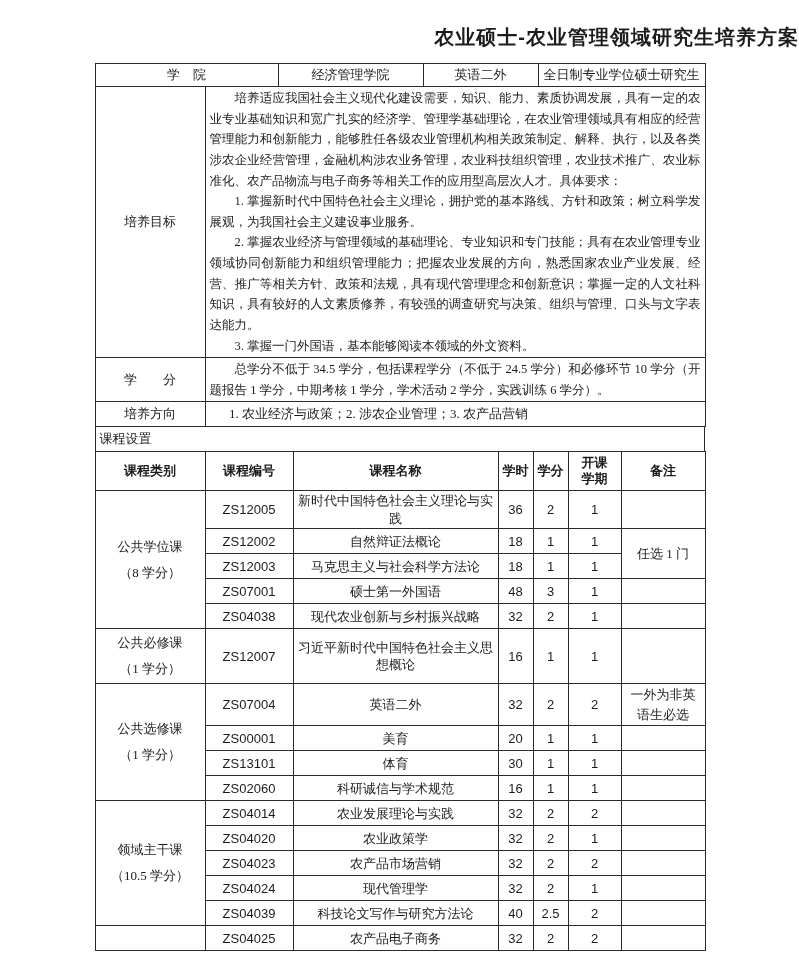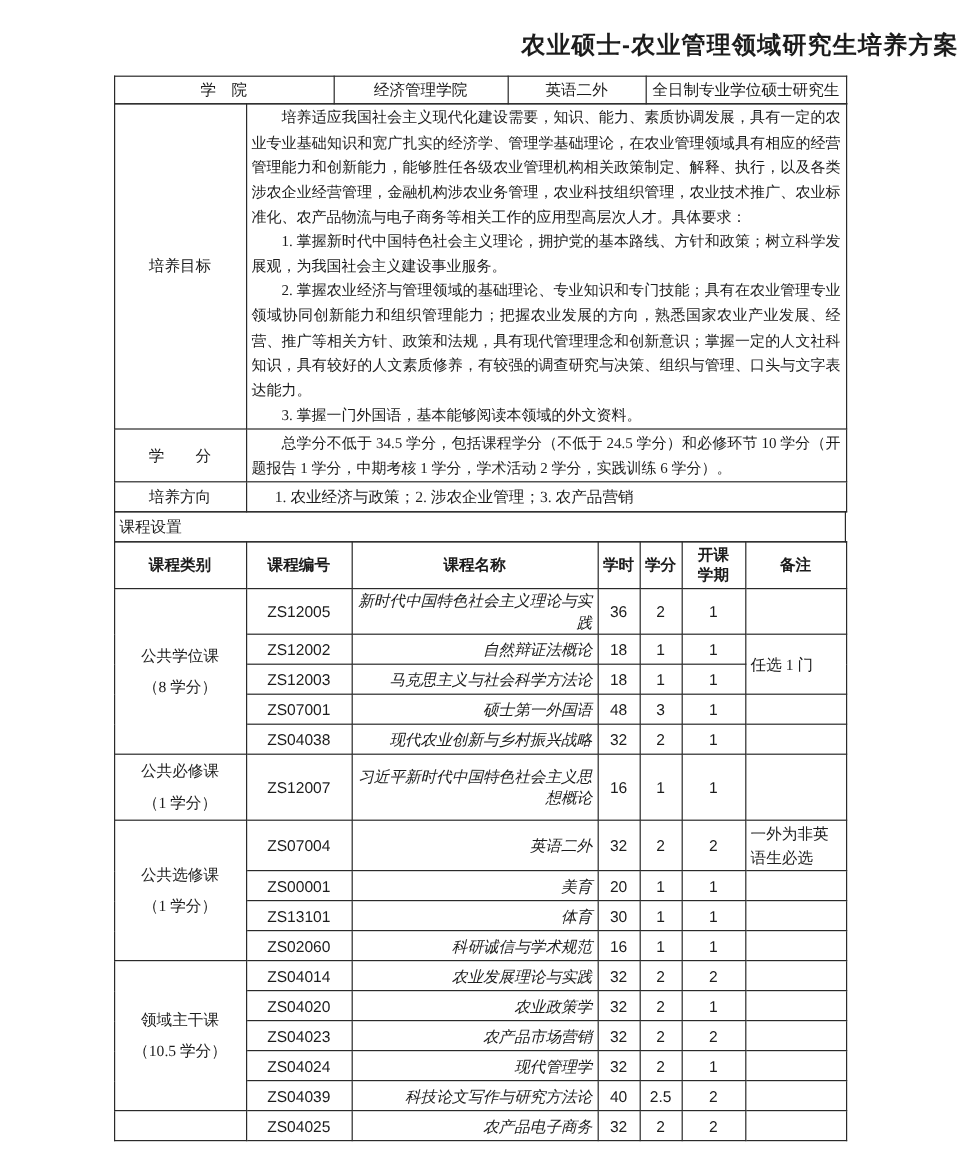--- a/index.html
+++ b/index.html
@@ -60,22 +60,22 @@
     white-space:pre-line;
     line-height:1.25;
     height:36px;
   }
   .cat-cell {
     text-align:center;
     white-space:pre-line;
     line-height:2.0;
     font-size:12.5px;
   }
-  .name-cell { text-align:right; padding-left:7px; font-size:12.5px; line-height:1.35;font-style:italic; }
-  .note-cell { font-size:12.5px; line-height:1.5; }
+  .name-cell { text-align:center; padding-left:7px; font-size:12.5px; line-height:1.35; }
+  .note-cell { text-align:center; font-size:12.5px; line-height:1.5; }
 </style>
 </head>
 <body>
 
 <div class="page">
   <h1 class="title">农业硕士-农业管理领域研究生培养方案</h1>
 
   <div class="doc">
 
     <table class="tbl">

